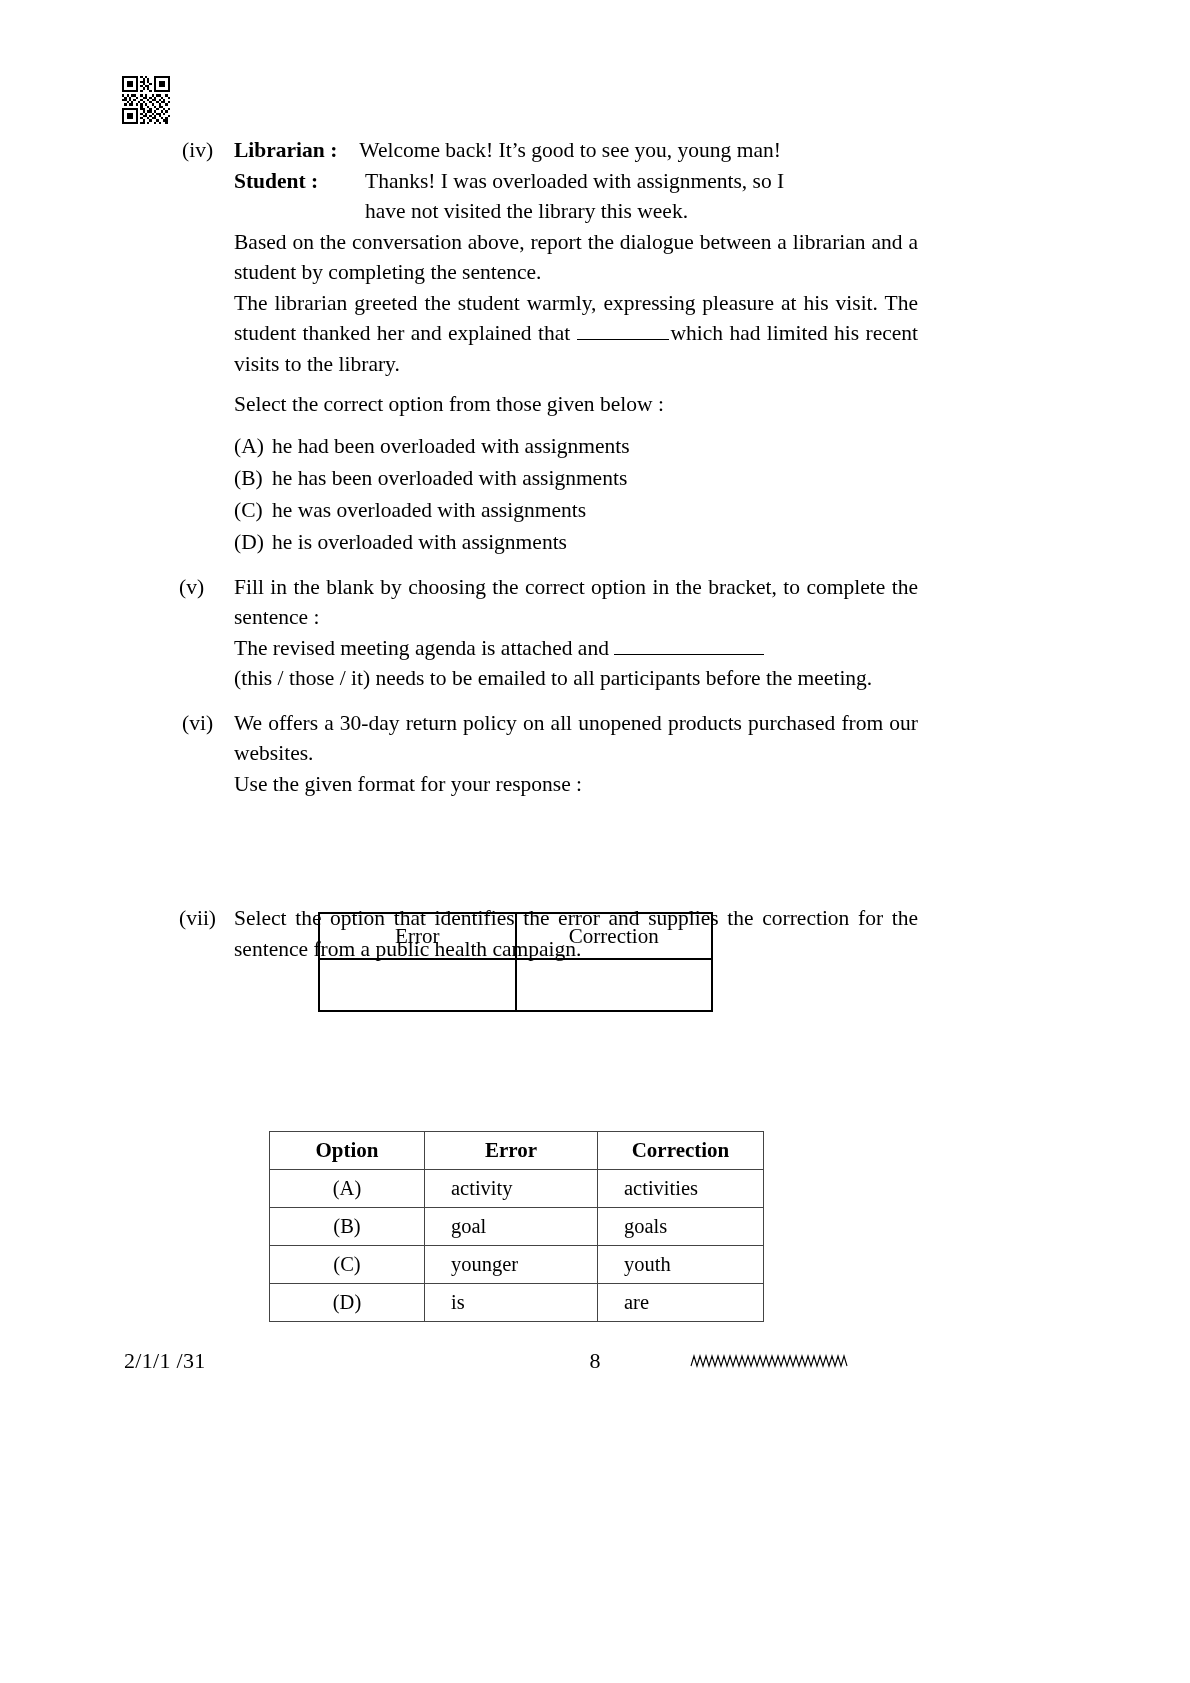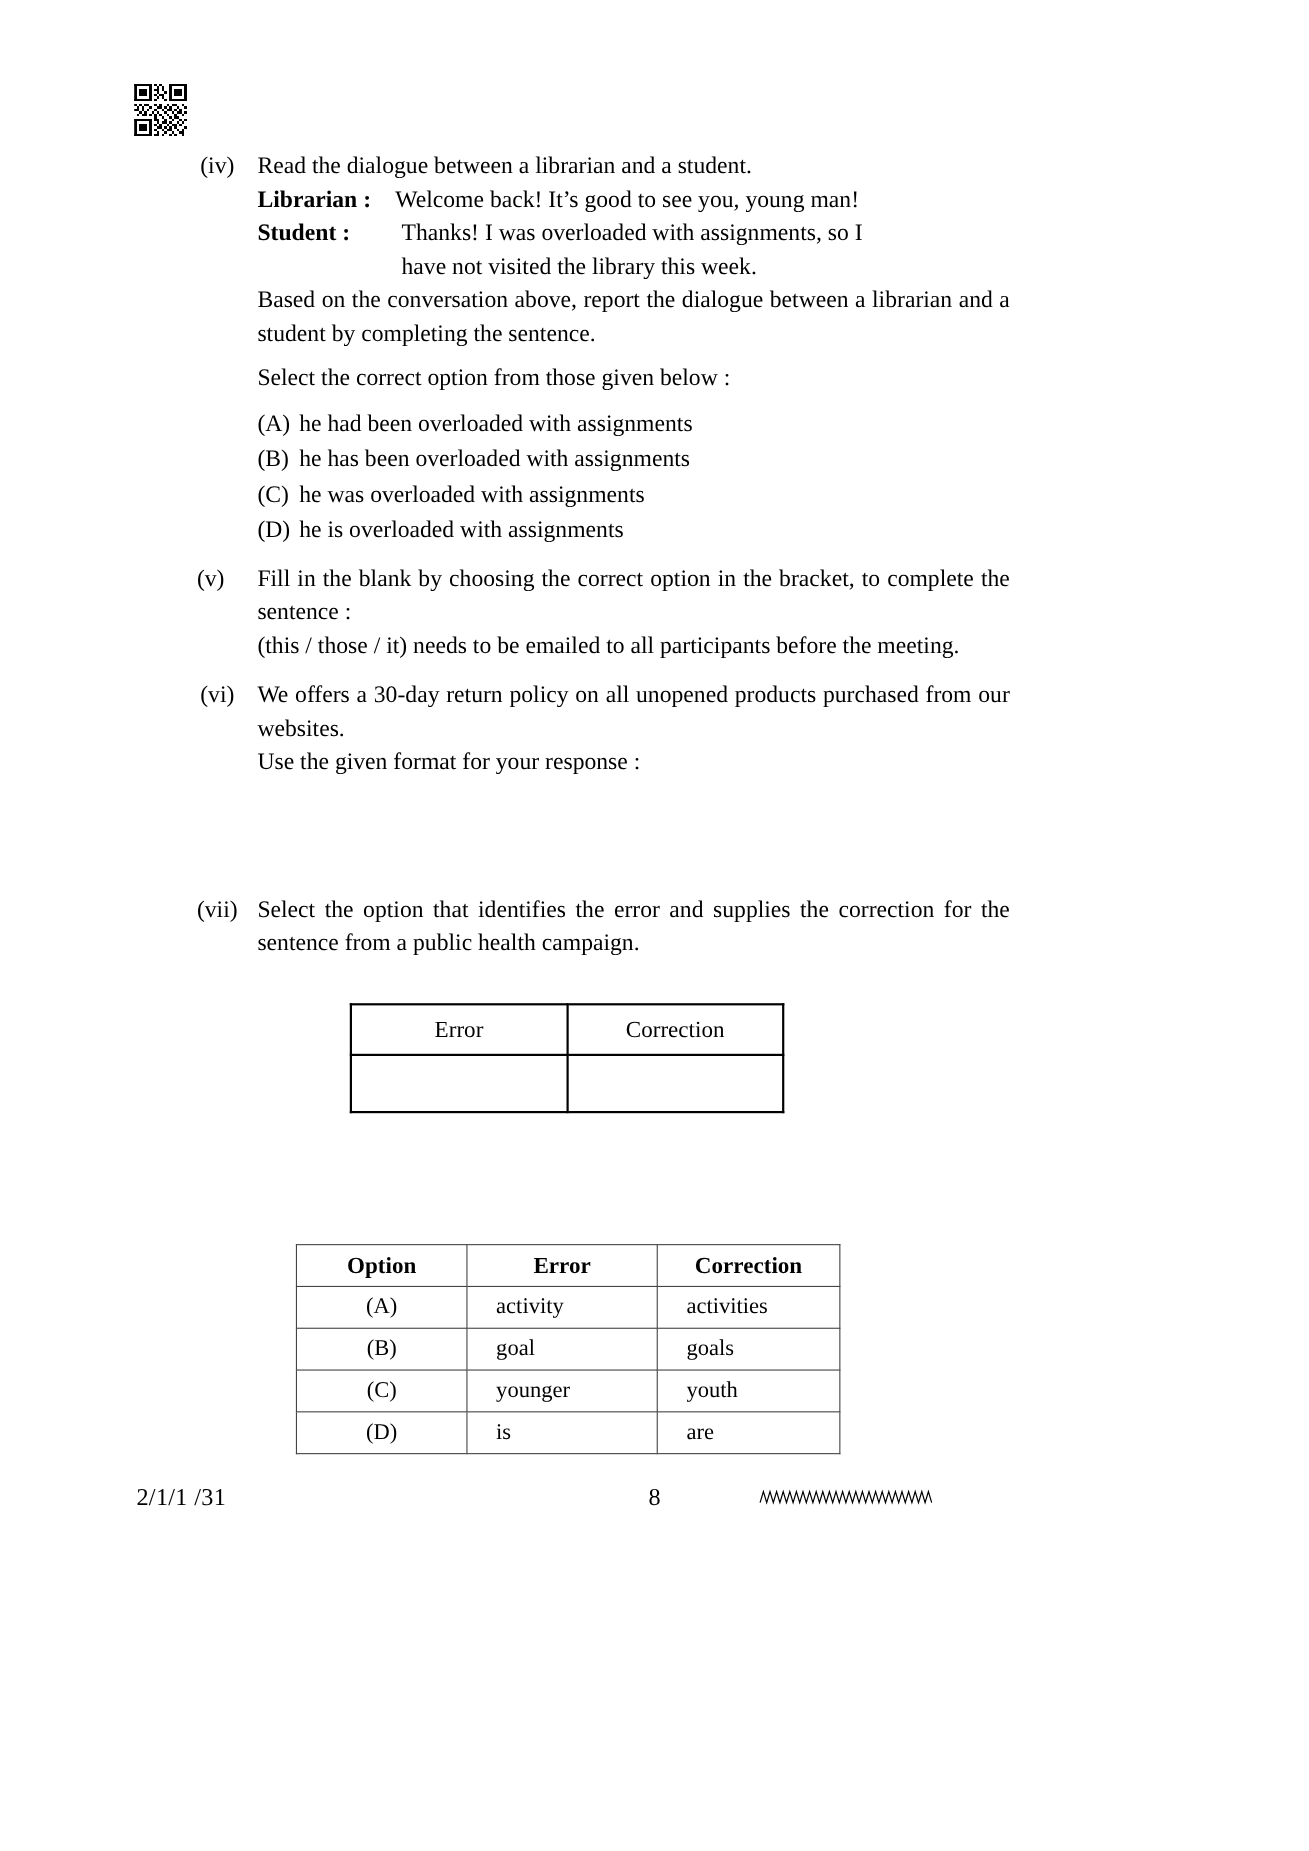--- a/index.html
+++ b/index.html
@@ -315,35 +315,36 @@
         <rect x="19" y="20" width="1" height="1"></rect>
       </g>
     </svg>
   </div>
 
   <div class="content">
 
     <div class="q-block">
       <div class="q-num">(iv)</div>
       <div class="q-body">
-        <p class="line nojust">Read the dialogue between a librarian and a student.</p>
 
         <div class="dlg">
           <span class="dlg-label lib">Librarian :</span>
           <span class="dlg-text nojust">Welcome back! It’s good to see you, young man!</span>
         </div>
 
         <div class="dlg">
           <span class="dlg-label stu">Student :</span>
           <span class="dlg-text">Thanks! I was overloaded with assignments, so I</span>
         </div>
         <div class="dlg-cont">have not visited the library this week.</div>
 
         <p class="line">Based on the conversation above, report the dialogue between a librarian and a student by completing the sentence.</p>
 
+        <p class="line"><span>The librarian greeted the student warmly, expressing pleasure at his visit. The student thanked her and explained that</span>
+          <span class="blank-short"></span><span>which had limited his recent visits to the library.</span></p>
 
         <div class="gap-sm"></div>
         <p class="line nojust">Select the correct option from those given below :</p>
         <div class="gap-sm"></div>
 
         <div class="opt-row">
           <span class="opt-key">(A)</span>
           <span class="opt-text">he had been overloaded with assignments</span>
         </div>
         <div class="opt-row">
@@ -360,20 +361,22 @@
         </div>
       </div>
     </div>
 
     <div class="gap-md"></div>
 
     <div class="q-block">
       <div class="q-num narrow">(v)</div>
       <div class="q-body">
         <p class="line">Fill in the blank by choosing the correct option in the bracket, to complete the sentence :</p>
+        <p class="line"><span>The revised meeting agenda is attached and</span>
+          <span class="blank-long"></span></p>
         <p class="line">(this / those / it) needs to be emailed to all participants before the meeting.</p>
       </div>
     </div>
 
     <div class="gap-md"></div>
 
     <div class="q-block">
       <div class="q-num">(vi)</div>
       <div class="q-body">
         <p class="line">We offers a 30-day return policy on all unopened products purchased from our websites.</p>

